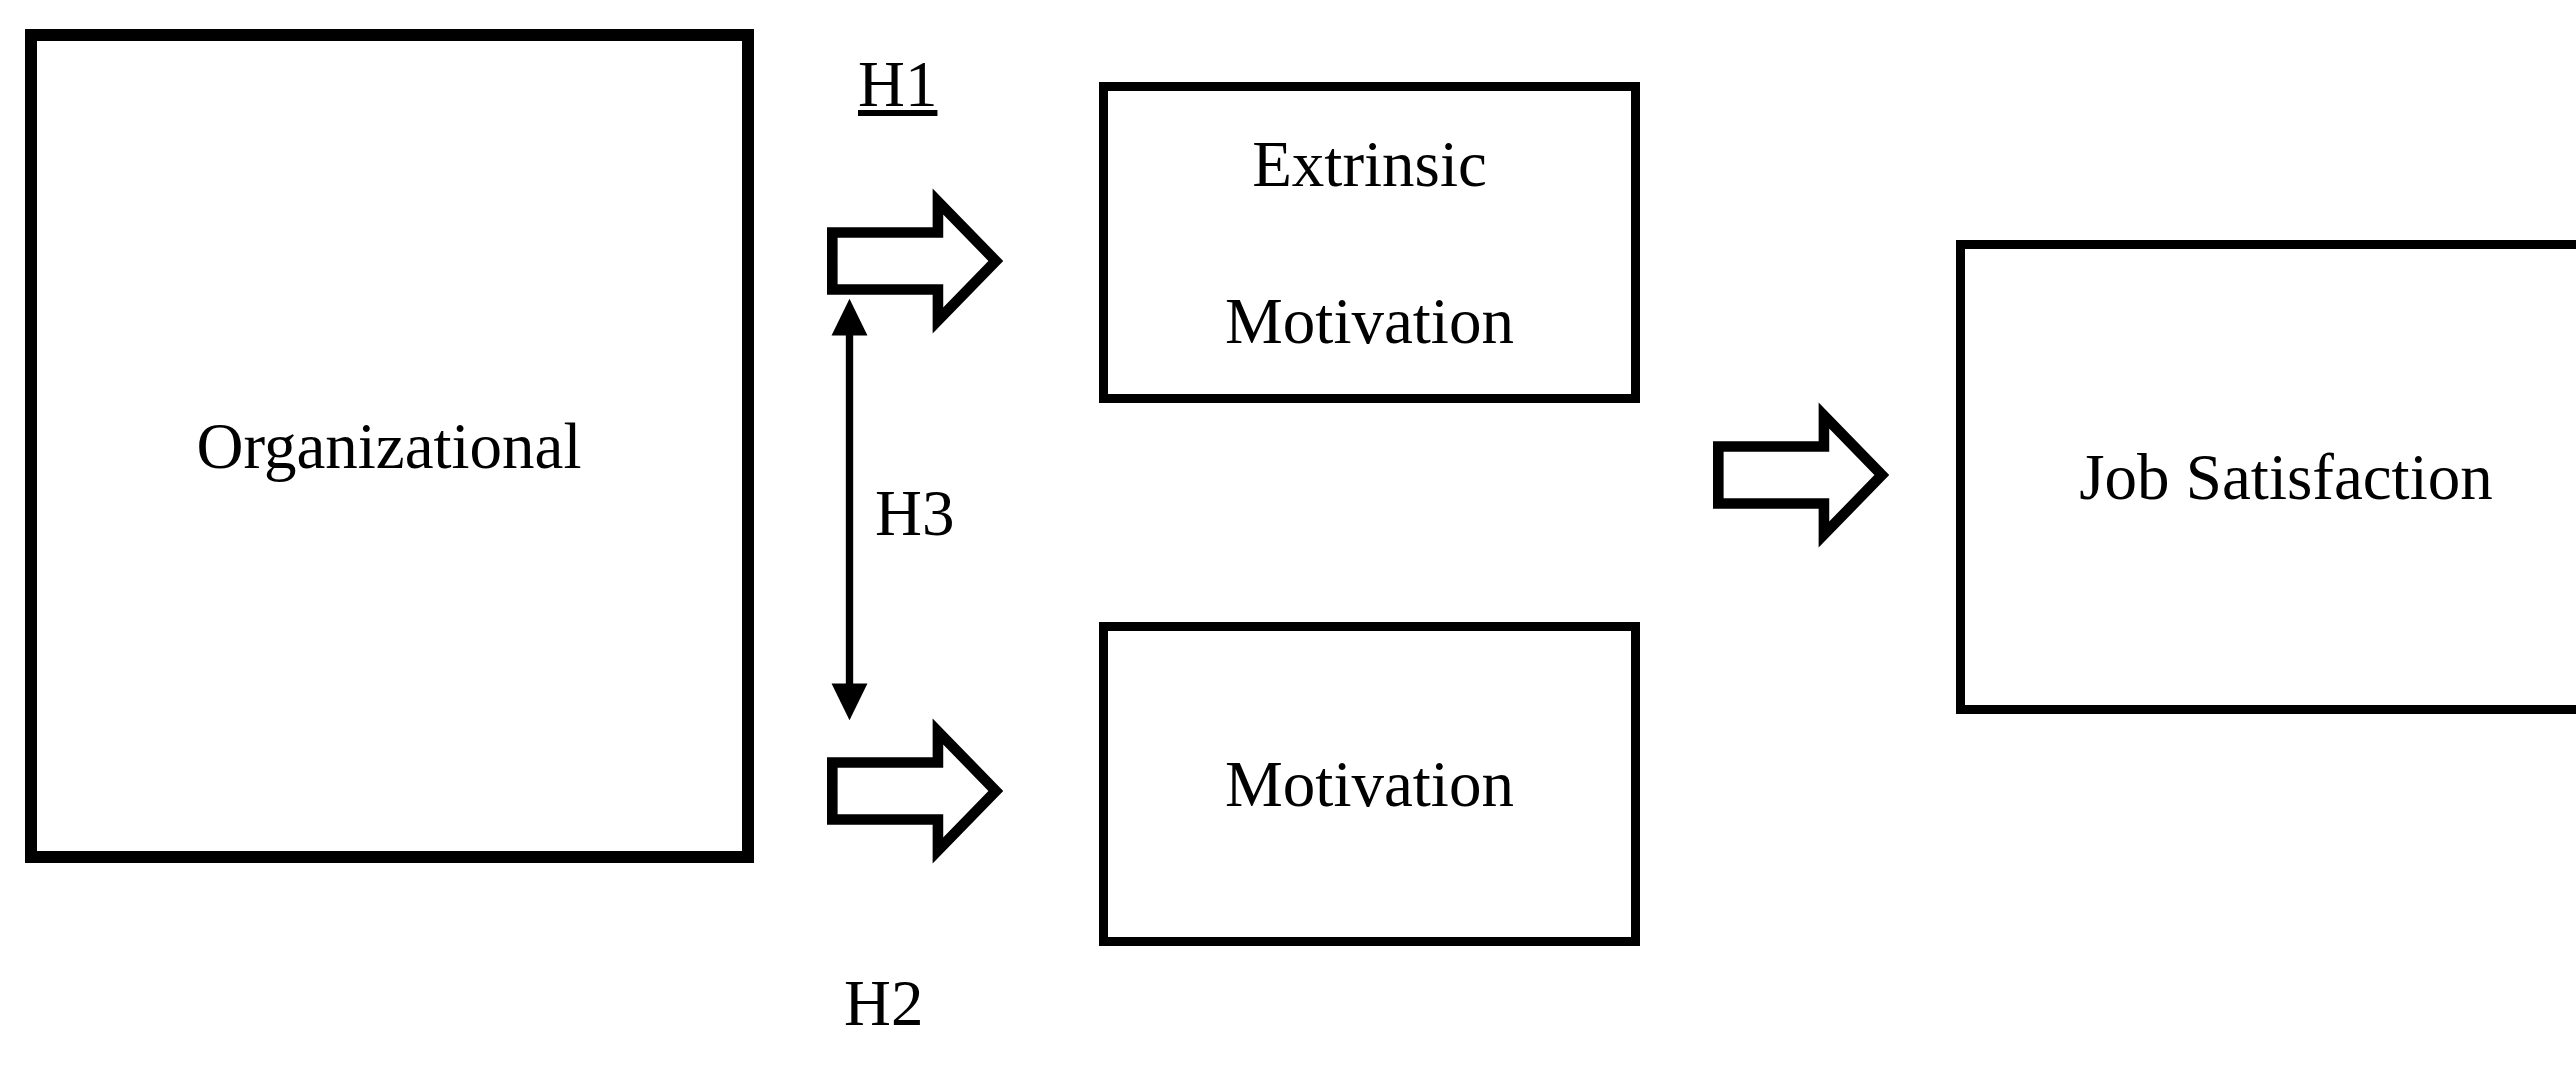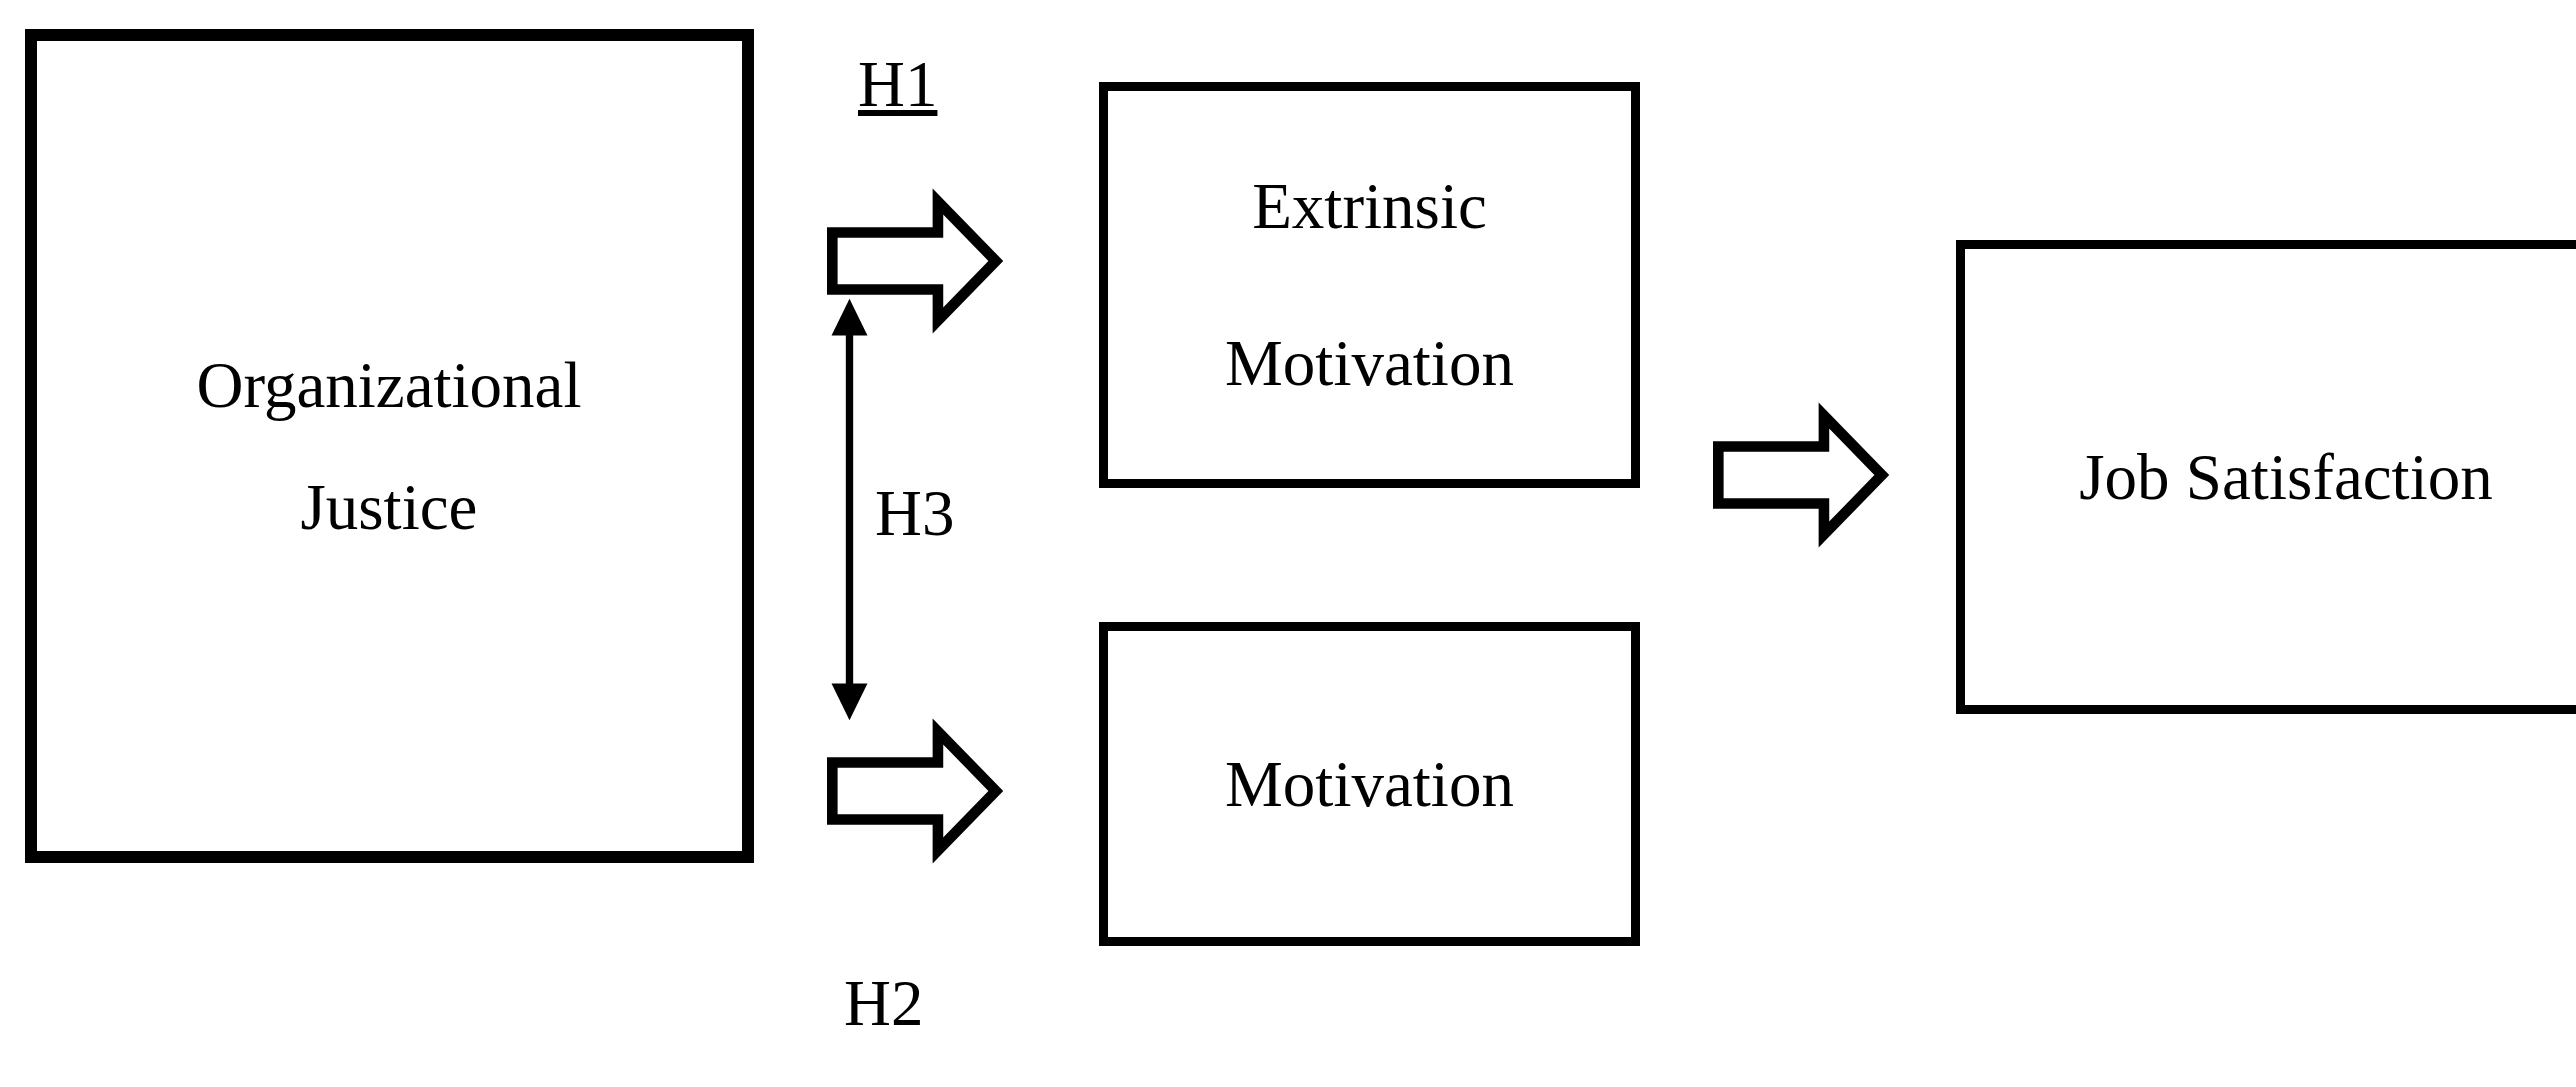--- a/index.html
+++ b/index.html
@@ -20,21 +20,21 @@
     flex-direction:column;
     justify-content:center;
     align-items:center;
     text-align:center;
     box-sizing:border-box;
     font-size:65px;
   }
   .node .line{display:block;}
   #node-org{left:24.5px;top:29px;width:729px;height:834px;border-width:12.3px;}
   #node-org .line{line-height:122px;}
-  #node-ext{left:1099px;top:82px;width:541px;height:406px;border-width:9.8px;gap:48px;}
+  #node-ext{left:1099px;top:82px;width:541px;height:321px;border-width:9.8px;gap:48px;}
   #node-ext .line{line-height:109px;}
   #node-int{left:1099px;top:622px;width:541px;height:324px;border-width:9.8px;}
   #node-int .line{line-height:109px;}
   #node-js{left:1956px;top:240px;width:660px;height:474px;border-width:9px;}
   #node-js .line{line-height:98px;}
   .hlabel{
     position:absolute;
     font-size:65px;
     line-height:65px;
     white-space:nowrap;
@@ -48,21 +48,20 @@
   #arrow-med{left:1713px;top:407px;}
   #arrow-h3{left:825px;top:297px;}
 </style>
 </head>
 <body>
 
 <div id="canvas">
 
   <div class="node" id="node-org">
     <span class="line">Organizational</span>
-    <span class="line">Justice</span>
   </div>
 
   <div class="node" id="node-ext">
     <span class="line">Extrinsic</span>
     <span class="line">Motivation</span>
   </div>
 
   <div class="node" id="node-int">
     <span class="line">Motivation</span>
   </div>

